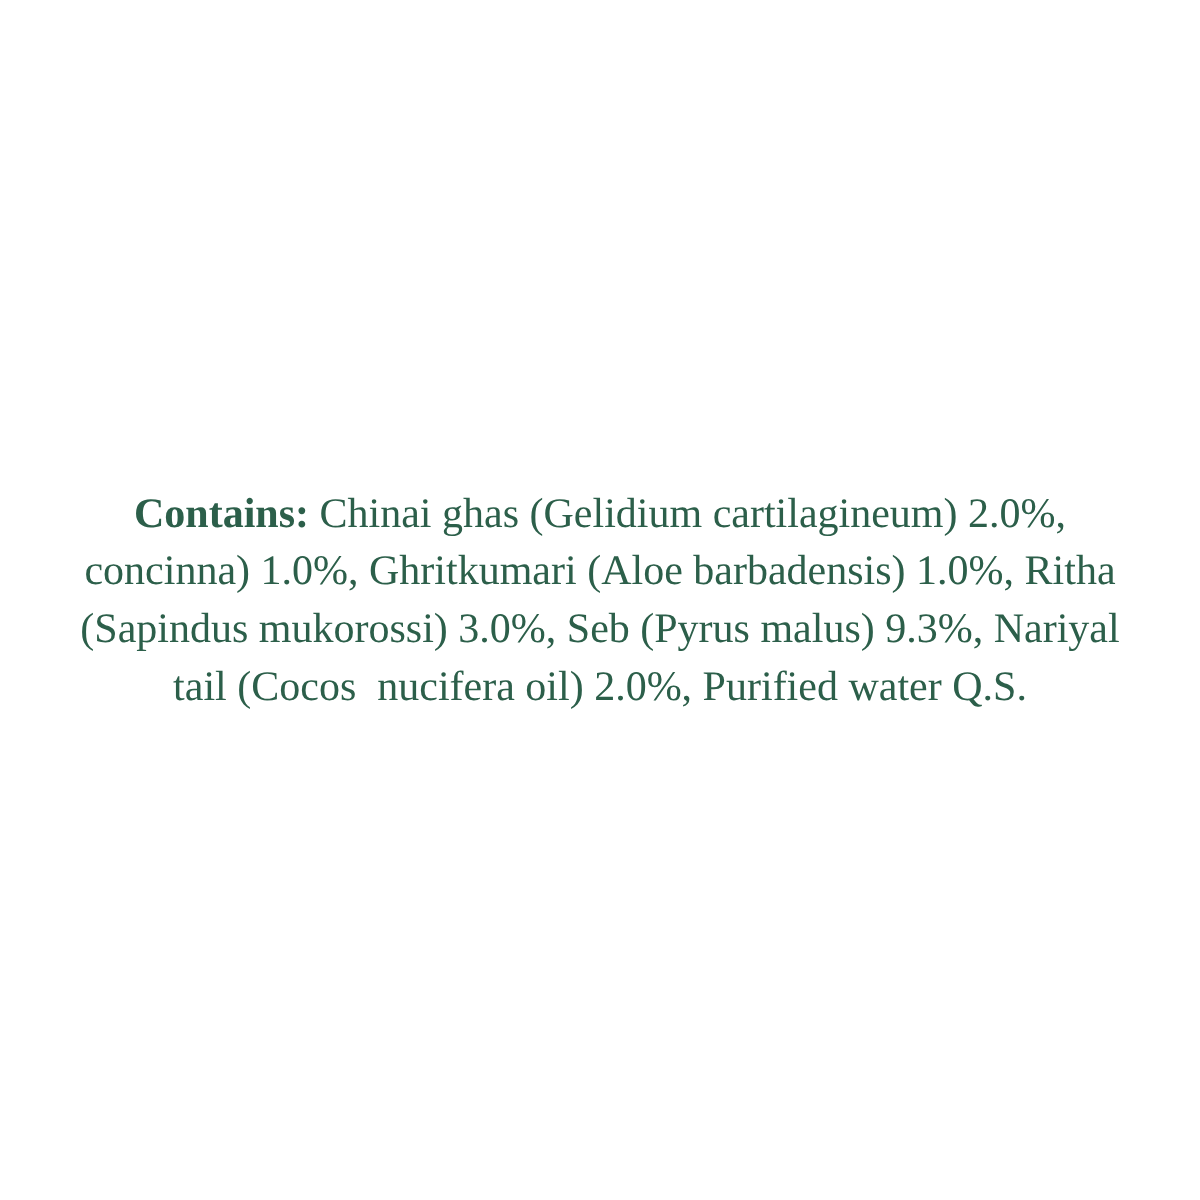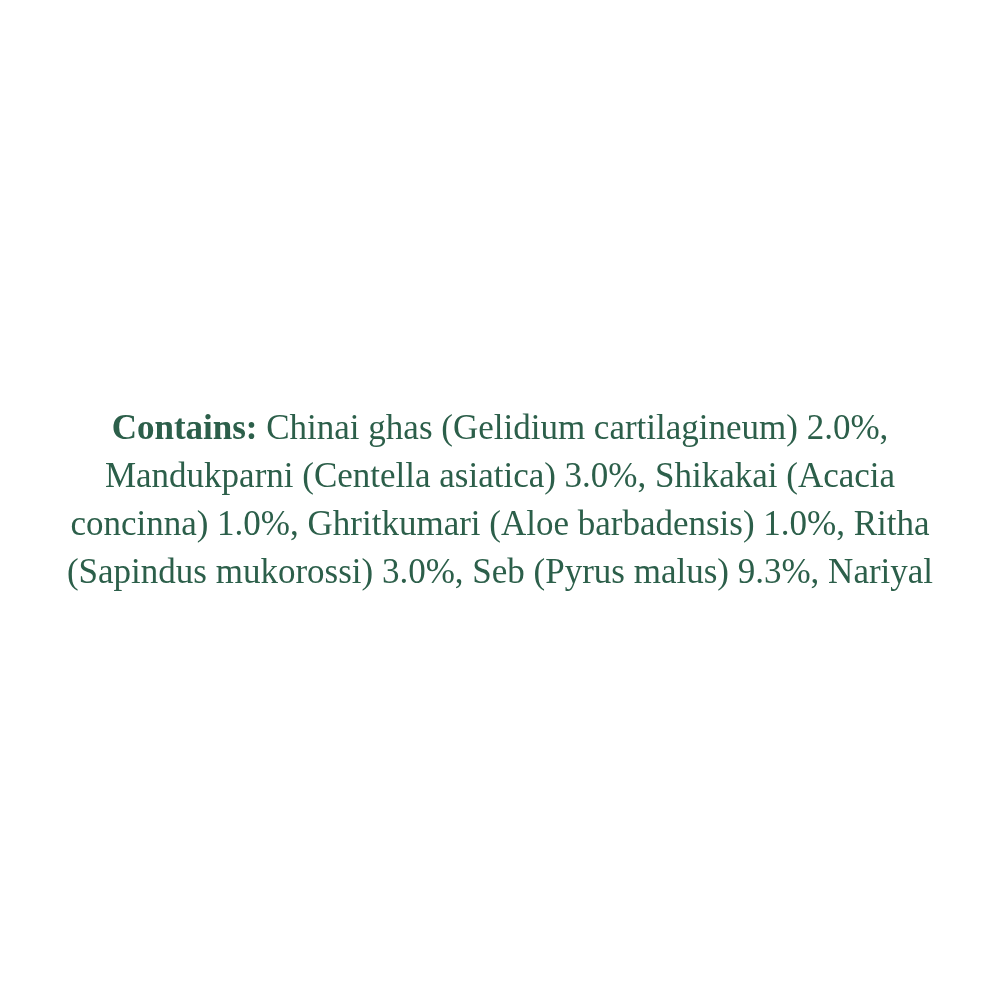--- a/index.html
+++ b/index.html
@@ -36,17 +36,17 @@
   .ingredients .heading {
     font-weight: 700;
   }
 </style>
 </head>
 <body>
 
 <div class="label-panel">
   <p class="ingredients">
     <span class="line"><span class="heading">Contains:</span><span> Chinai ghas (Gelidium cartilagineum) 2.0%,</span></span>
-    <span class="line">Mandukparni (Centella asiatica) 3.0%, Shikakai (Acacia</span>
     <span class="line">concinna) 1.0%, Ghritkumari (Aloe barbadensis) 1.0%, Ritha</span>
     <span class="line">(Sapindus mukorossi) 3.0%, Seb (Pyrus malus) 9.3%, Nariyal</span>
+    <span class="line">tail (Cocos  nucifera oil) 2.0%, Purified water Q.S.</span>
   </p>
 </div>
 
 </body></html>

